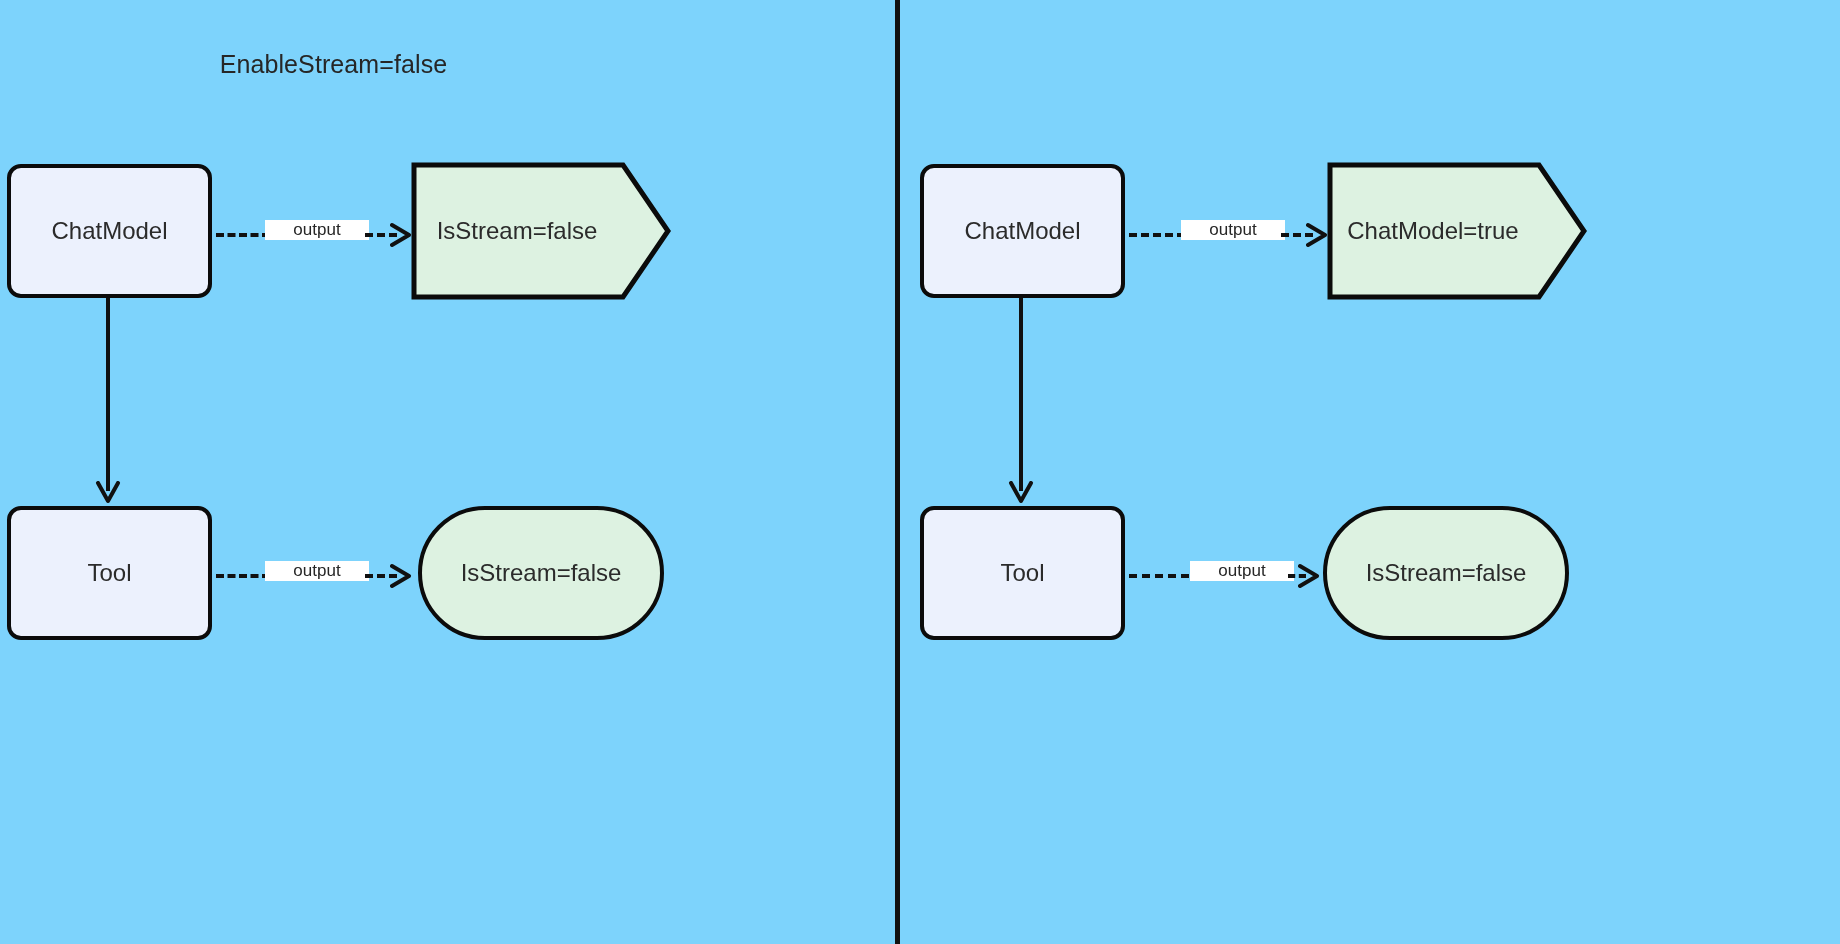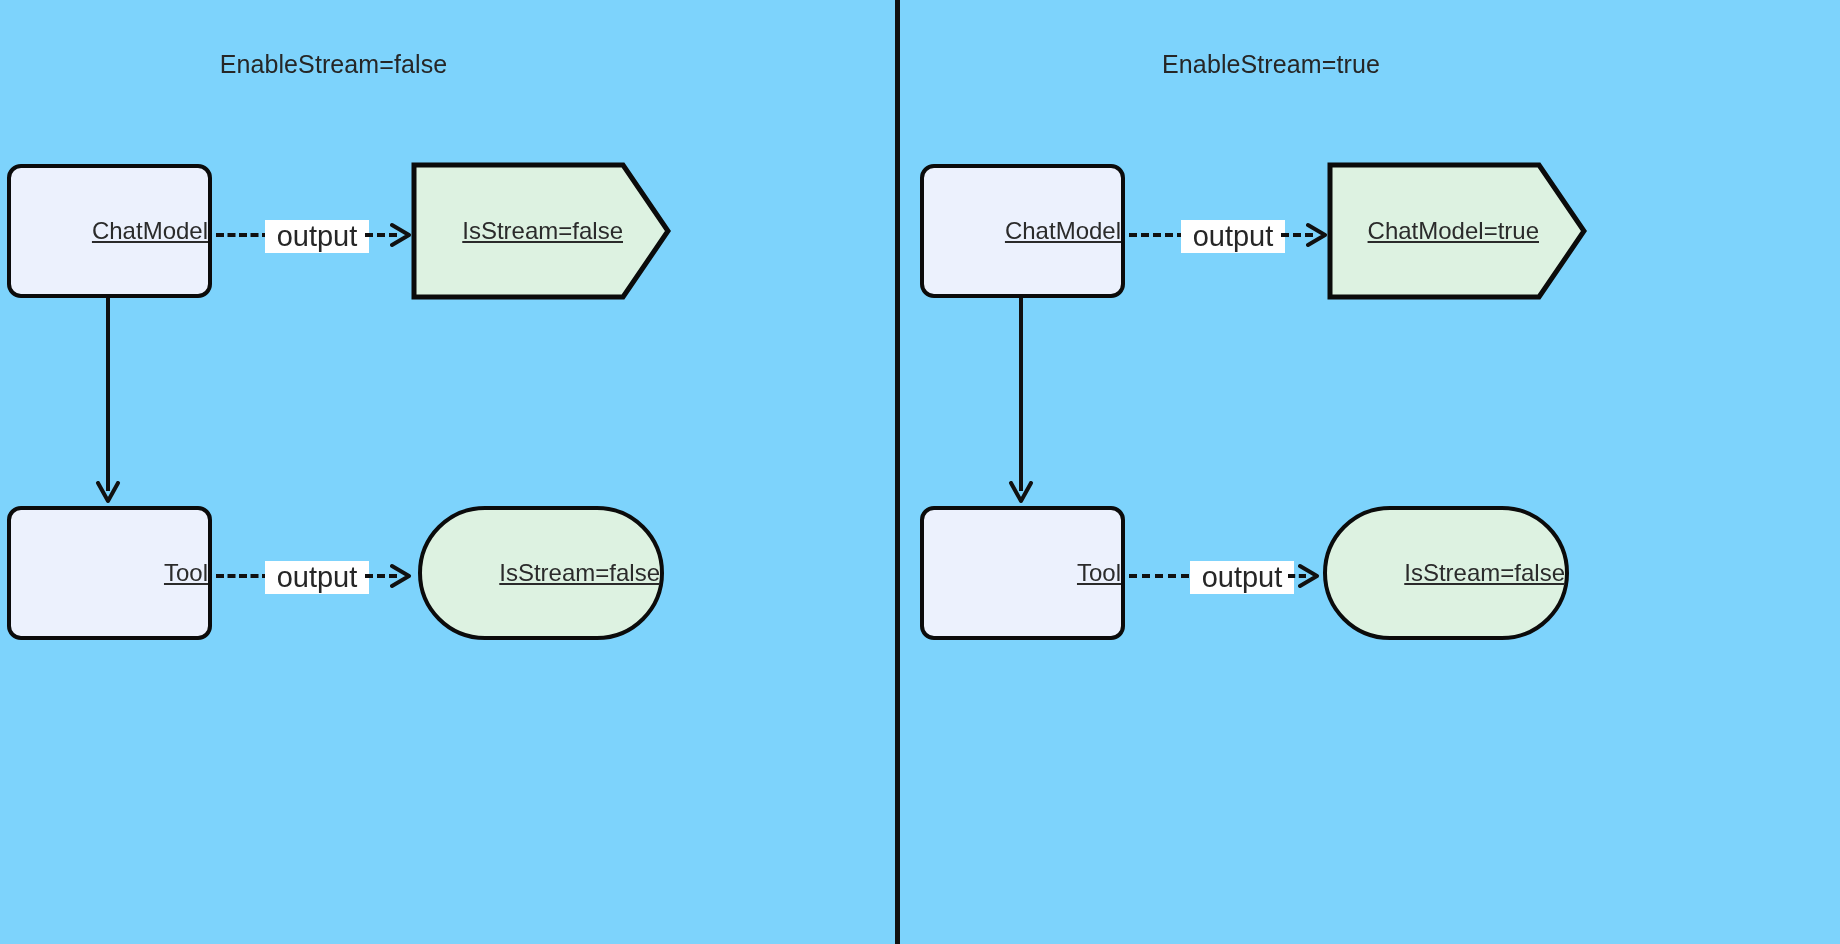--- a/index.html
+++ b/index.html
@@ -49,25 +49,24 @@
     height: 944px;
     background: #111111;
   }
 
   
   .node {
     position: absolute;
     box-sizing: border-box;
     display: flex;
     align-items: center;
-    justify-content: flex-end;
+    justify-content: center;
     font-size: 24px;
     color: #2b2b2b;
     white-space: nowrap;
-    text-decoration: underline;
   }
 
   .node-process {
     background: #ecf1fd;
     border: 4px solid #0b0b0b;
     border-radius: 14px;
   }
 
   .node-pentagon {
     background: transparent;
@@ -96,21 +95,21 @@
   .edge {
     position: absolute;
   }
   .edge-dash-seg {
     position: absolute;
     height: 0;
     border-top: 4px dashed #111111;
   }
   .edge-label {
     position: absolute;
-    font-size: 29px;
+    font-size: 17px;
     color: #262626;
     white-space: nowrap;
     background: #ffffff;
     padding: 0 4px;
     text-align: center;
   }
   .arrow-head {
     position: absolute;
     width: 22px;
     height: 26px;
@@ -177,21 +176,20 @@
 
     <div class="node node-stadium" style="left:418px; top:506px; width:246px; height:134px;">
       <span>IsStream=false</span>
     </div>
   </div>
 
   <div class="divider"></div>
 
   <div class="panel" id="panel-right">
 
-    <div class="panel-title">EnableStream=true</div>
 
     <div class="node node-process" style="left:22px; top:164px; width:205px; height:134px;">
       <span>ChatModel</span>
     </div>
 
     <div class="edge">
       <div class="edge-dash-seg" style="left:231px; top:233px; width:56px;"></div>
       <div class="edge-label" style="left:283px; top:220px; width:96px;">output</div>
       <div class="edge-dash-seg" style="left:383px; top:233px; width:32px;"></div>
       <svg class="arrow-head" style="left:408px; top:222px;" viewBox="0 0 22 26">

